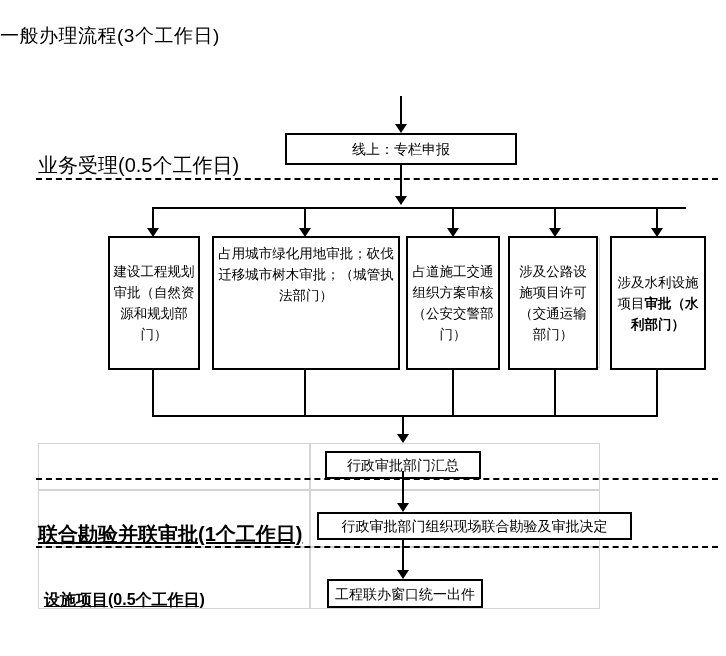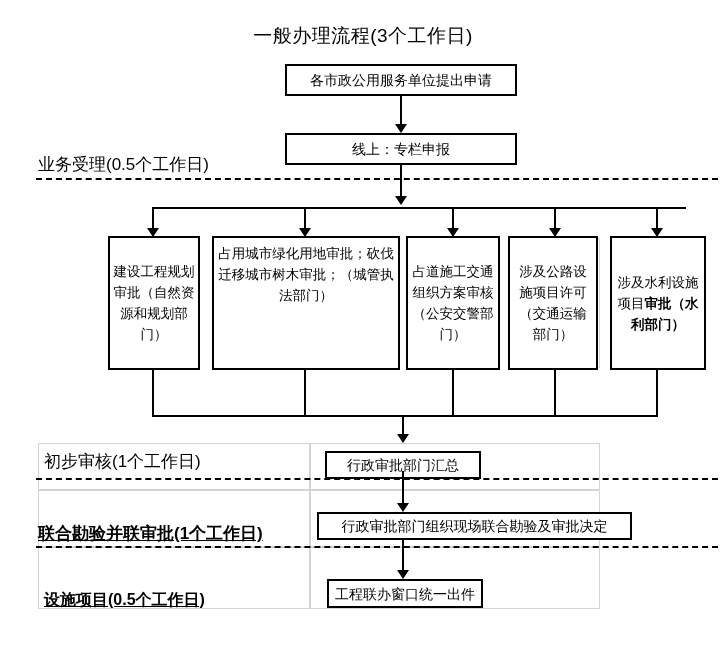--- a/index.html
+++ b/index.html
@@ -23,21 +23,21 @@
     box-sizing: border-box;
     pointer-events: none;
   }
 
   
   .title {
     position: absolute;
     left: 0;
     top: 24px;
     width: 726px;
-    text-align: center;
+    text-align: left;
     font-size: 19px;
     line-height: 24px;
     color: #000;
     letter-spacing: 0.5px;
     white-space: nowrap;
   }
 
   
   .box {
     position: absolute;
@@ -63,21 +63,21 @@
     height: 100%;
     text-align: center;
   }
   .box .txt { width: 100%; }
   .box.topalign .inner { align-items: flex-start; padding-top: 4px; }
   .bold-part { font-weight: bold; }
 
   
   .stage-label {
     position: absolute;
-    font-size: 17px;
+    font-size: 20px;
     line-height: 20px;
     color: #000;
     white-space: nowrap;
   }
   .stage-label.b { font-weight: bold; text-decoration: underline; }
 
   
   .dashed {
     position: absolute;
     height: 0;
@@ -117,23 +117,20 @@
 
   <div class="guide" style="left:38px; top:443px; width:272px; height:47px;"></div>
   <div class="guide" style="left:310px; top:443px; width:290px; height:47px;"></div>
   <div class="guide" style="left:38px; top:490px; width:272px; height:57px;"></div>
   <div class="guide" style="left:310px; top:490px; width:290px; height:57px;"></div>
   <div class="guide" style="left:38px; top:547px; width:272px; height:62px;"></div>
   <div class="guide" style="left:310px; top:547px; width:290px; height:62px;"></div>
 
   <div class="title">一般办理流程(3个工作日)</div>
 
-  <div class="box" style="left:285px; top:64px; width:232px; height:32px;">
-    <span class="txt">各市政公用服务单位提出申请</span>
-  </div>
 
   <div class="vline" style="left:400px; top:96px; height:29px;"></div>
   <div class="arrow-down" style="left:395px; top:124px;"></div>
 
   <div class="box" style="left:285px; top:133px; width:232px; height:32px;">
     <span class="txt">线上：专栏申报</span>
   </div>
 
   <div class="stage-label" style="left:38px; top:155px;">业务受理(0.5个工作日)</div>
   <div class="dashed" style="left:36px; top:178px; width:682px;"></div>
@@ -198,21 +195,20 @@
 
   <div class="hline" style="left:152px; top:415px; width:506px;"></div>
 
   <div class="vline" style="left:402px; top:415px; height:22px;"></div>
   <div class="arrow-down" style="left:397px; top:434px;"></div>
 
   <div class="box" style="left:325px; top:443px; width:156px; height:28px;margin-top:8px;">
     <span class="txt">行政审批部门汇总</span>
   </div>
 
-  <div class="stage-label" style="left:44px; top:452px;">初步审核(1个工作日)</div>
   <div class="dashed" style="left:36px; top:478px; width:682px;"></div>
 
   <div class="vline" style="left:402px; top:471px; height:33px;"></div>
   <div class="arrow-down" style="left:397px; top:503px;"></div>
 
   <div class="box" style="left:300px; top:512px; width:315px; height:28px;margin-left:17px;">
     <span class="txt">行政审批部门组织现场联合勘验及审批决定</span>
   </div>
 
   <div class="stage-label b" style="left:38px; top:524px;">联合勘验并联审批(1个工作日)</div>

